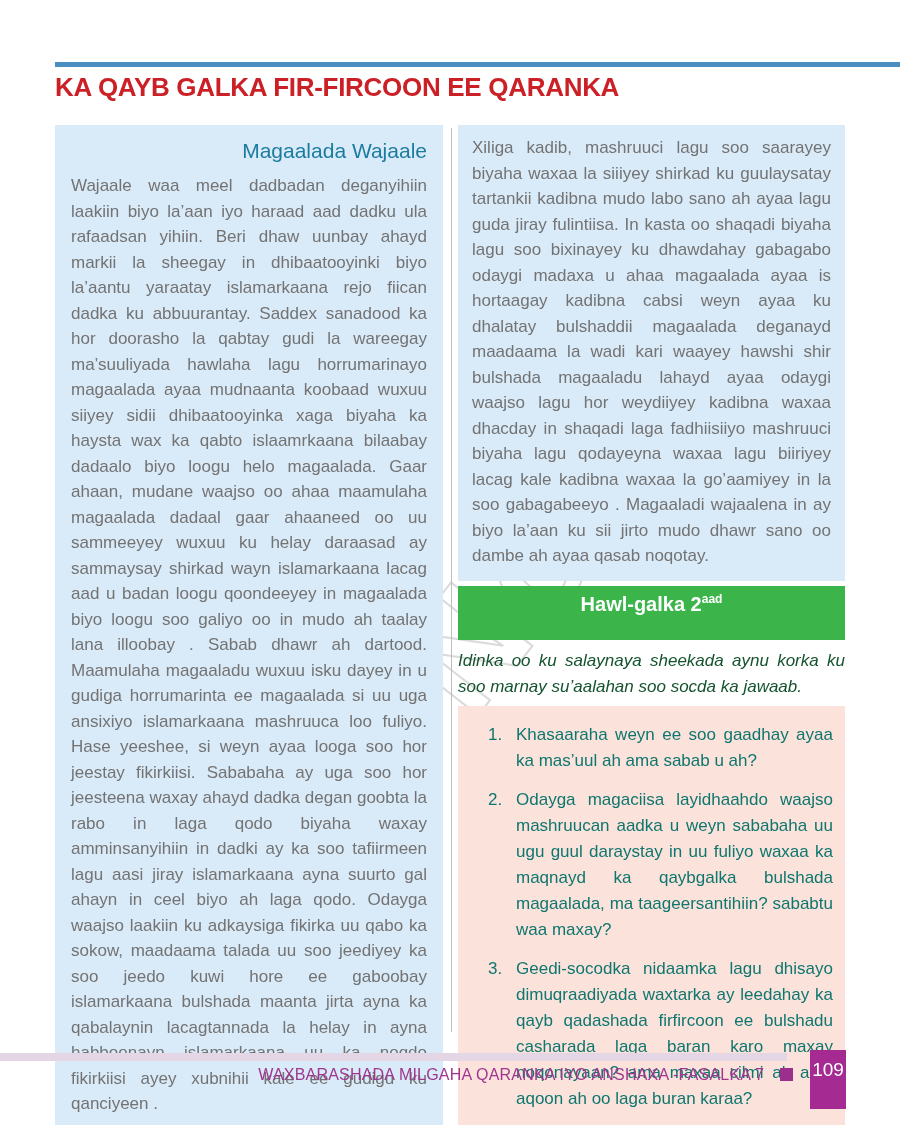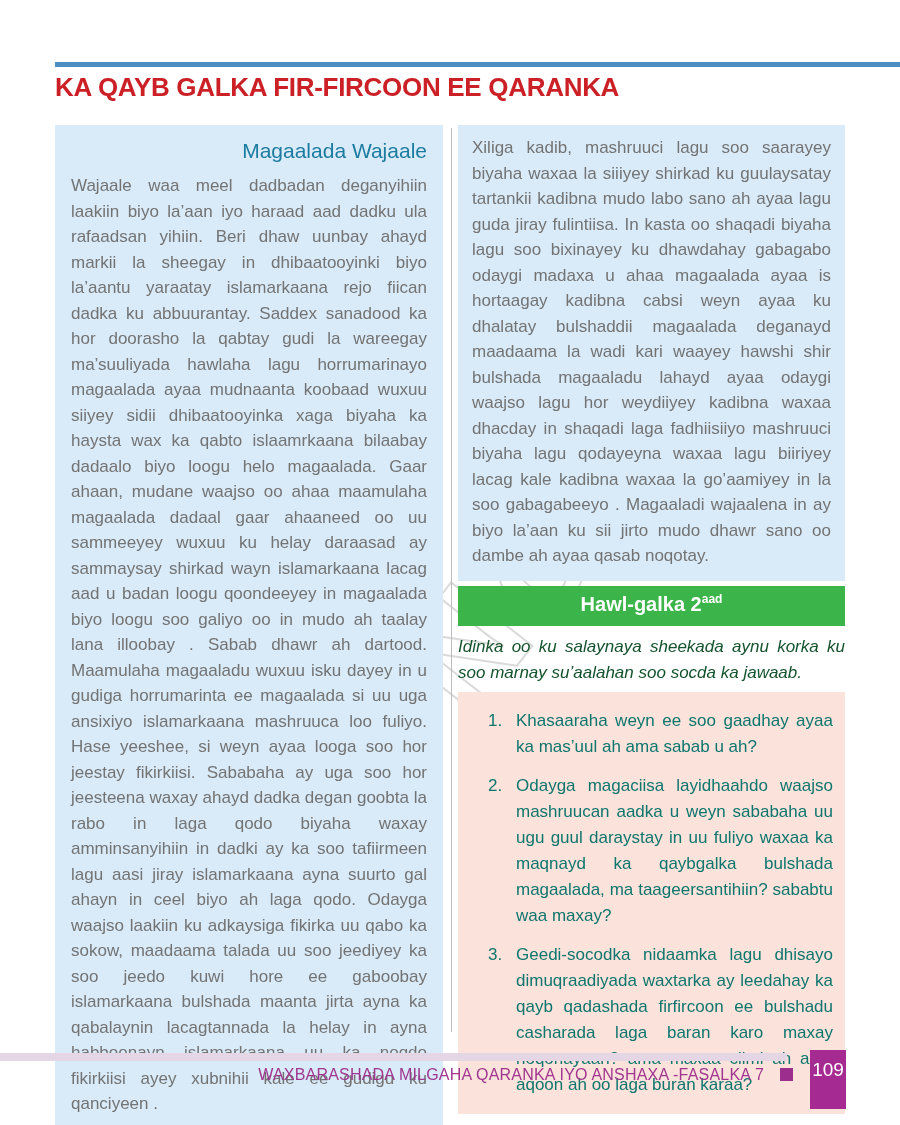--- a/index.html
+++ b/index.html
@@ -58,21 +58,21 @@
   .col-divider { left: 451px; top: 128px; width: 1px; height: 904px; background: #bdbdbd; }
 
   .right-col { left: 458px; top: 125px; width: 387px; }
   .right-box {
     background: #d9eaf8;
     padding: 10px 14px 12px 14px;
   }
 
   .activity-banner {
     margin-top: 5px;
-    height: 40px;
+    height: 54px;
     background: #3bb54a;
     color: #ffffff;
     text-align: center;
     font-size: 20px;
     font-weight: bold;
     line-height: 36px;
   }
   .activity-banner sup { font-size: 12px; line-height: 0; }
 
   .activity-intro {

